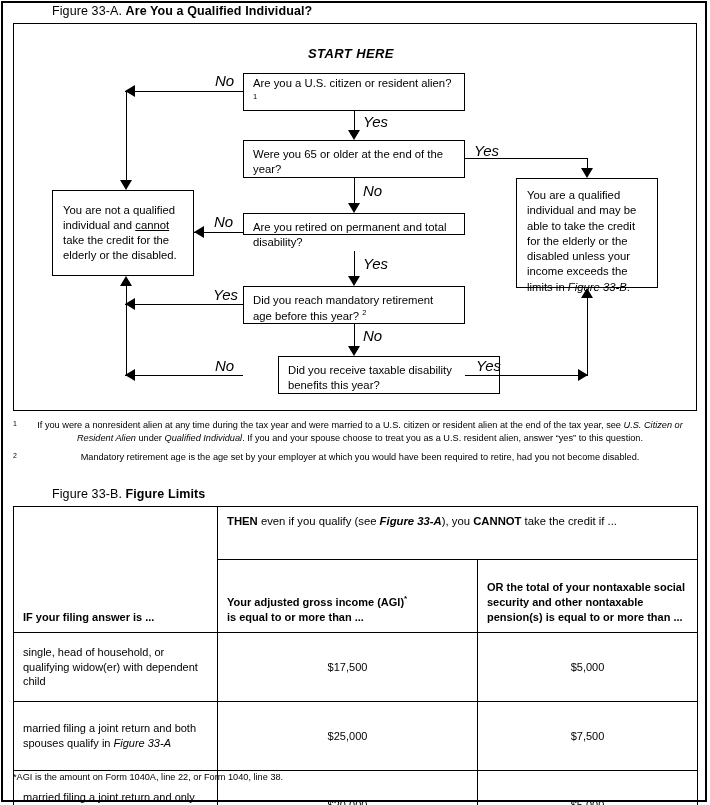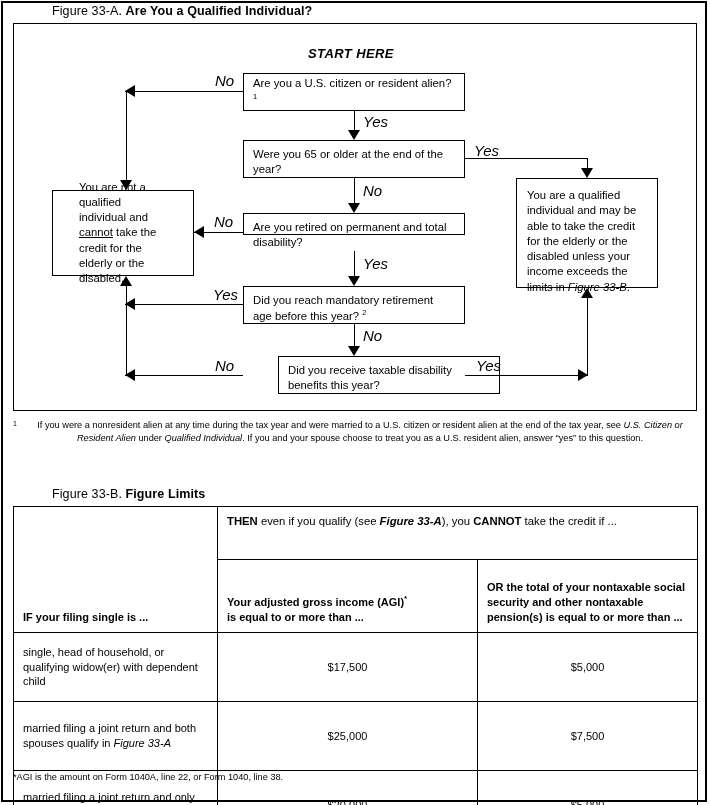--- a/index.html
+++ b/index.html
@@ -160,21 +160,21 @@
 </div>
 
 <div class="fbox" style="left:243px; top:286px; width:222px; height:38px;">
   <span><span>Did you reach mandatory retirement age before this year? </span><sup style="font-size:7.5px;">2</sup></span>
 </div>
 
 <div class="fbox" style="left:243px; top:356px; width:222px; height:38px;margin-left:35px;">
   <span>Did you receive taxable disability benefits this year?</span>
 </div>
 
-<div class="fbox center-v" style="left:52px; top:190px; width:142px; height:86px; padding:8px 26px;">
+<div class="fbox center-v" style="left:52px; top:190px; width:142px; height:86px; padding:8px 10px;">
   <span><span>You are not a qualified individual and </span><u>cannot</u><span> take the credit for the elderly or the disabled.</span></span>
 </div>
 
 <div class="fbox" style="left:516px; top:178px; width:142px; height:110px; padding:9px 10px;">
   <span><span>You are a qualified individual and may be able to take the credit for the elderly or the disabled unless your income exceeds the limits in </span><i class="fig">Figure 33-B</i><span>.</span></span>
 </div>
 
 <div class="hline" style="left:125px; top:91px; width:118px;"></div>
 <div class="arrow left" style="left:125px; top:85px;"></div>
 <div class="vline" style="left:126px; top:91px; height:90px;"></div>
@@ -220,38 +220,42 @@
 <div class="hline" style="left:465px; top:375px; width:123px;"></div>
 <div class="arrow right" style="left:578px; top:369px;"></div>
 <div class="vline" style="left:587px; top:298px; height:78px;"></div>
 <div class="arrow up" style="left:581px; top:288px;"></div>
 <div class="elabel" style="left:476px; top:357px;">Yes</div>
 
 <div class="footnotes">
   <div class="fn-row">
     <div class="fn-mark">1</div>
     <div class="fn-text"><span>If you were a nonresident alien at any time during the tax year and were married to a U.S. citizen or resident alien at the end of the tax year, see </span><i>U.S. Citizen or Resident Alien</i><span> under </span><i>Qualified Individual</i><span>. If you and your spouse choose to treat you as a U.S. resident alien, answer “yes” to this question.</span></div>
+  </div>
+  <div class="fn-row">
+    <div class="fn-mark">2</div>
+    <div class="fn-text"><span>Mandatory retirement age is the age set by your employer at which you would have been required to retire, had you not become disabled.</span></div>
   </div>
 </div>
 
 <div class="fig-title" style="left:13px; top:487px;">
   <span class="lead">Figure 33-B.</span>
   <span class="bold">Figure Limits</span>
 </div>
 
 <table class="figB-table">
   <colgroup>
     <col class="c1">
       <col class="c2">
       <col class="c3">
   </colgroup>
   <tbody>
     <tr>
       <td rowspan="2" class="col-head">
-        <span>IF your filing single is ...</span>
+        <span>IF your filing answer is ...</span>
       </td>
       <td colspan="2" style="height:38px;">
         <span class="hdr-span"><span>THEN</span><span style="font-weight:400"> even if you qualify (see </span><i>Figure 33-A</i><span style="font-weight:400">), you </span><span>CANNOT</span><span style="font-weight:400"> take the credit if ...</span></span>
       </td>
     </tr>
     <tr>
       <td class="col-head" style="height:58px;">
         <span><span>Your adjusted gross income (AGI)</span><sup>*</sup></span><br>
         <span>is equal to or more than ...</span>
       </td>

